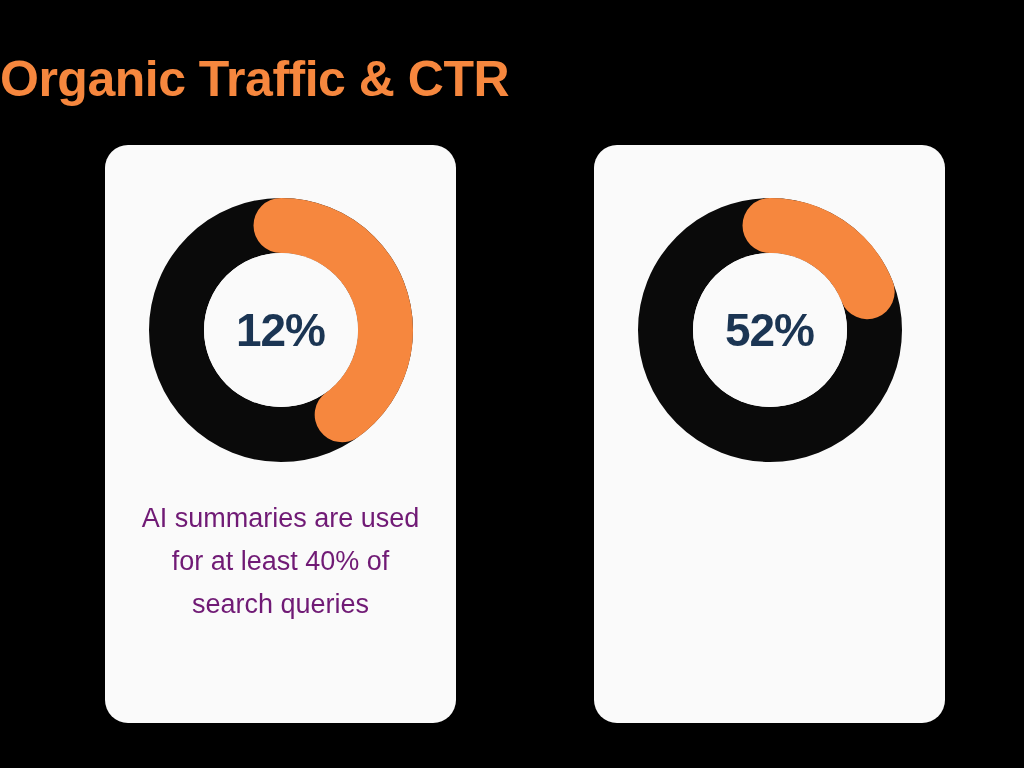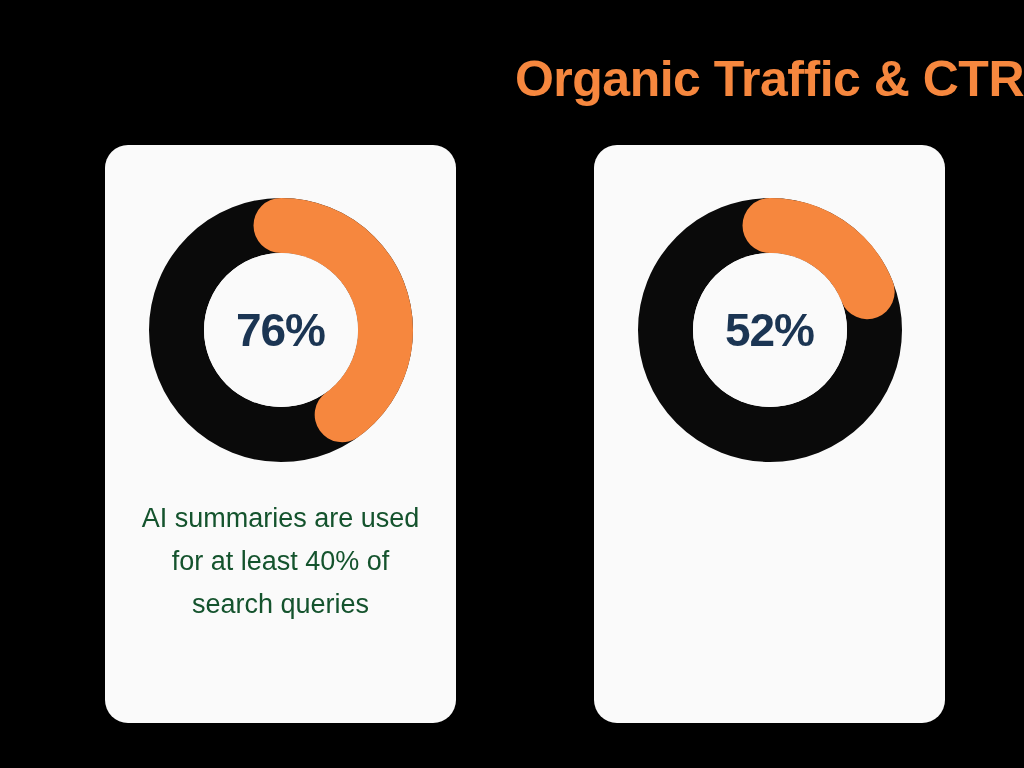--- a/index.html
+++ b/index.html
@@ -20,21 +20,21 @@
     position: absolute;
     inset: 0;
     background: #000000;
   }
 
   .slide-title {
     position: absolute;
     top: 52px;
     left: 0;
     width: 1024px;
-    text-align: right;
+    text-align: left;
     font-size: 50px;
     font-weight: bold;
     letter-spacing: -0.5px;
     color: #F6873E;
     line-height: 1.1;
     white-space: nowrap;
   }
 
   .cards {
     position: absolute;
@@ -86,21 +86,21 @@
     letter-spacing: -1px;
     line-height: 1;
   }
 
   .caption {
     margin-top: 35px;
     width: 290px;
     text-align: center;
     font-size: 27px;
     line-height: 1.6;
-    color: #14532d;
+    color: #701a75;
     font-weight: 400;
   }
 </style>
 </head>
 <body>
 
 <div class="slide">
 
   <div class="slide-title">Organic Traffic &amp; CTR</div>
 
@@ -110,21 +110,21 @@
       <div class="donut-wrap">
         <svg class="donut-svg" viewBox="0 0 264 264">
 
           <circle cx="132" cy="132" r="104.5" fill="none" stroke="#0A0A0A" stroke-width="55"></circle>
 
           <circle cx="132" cy="132" r="104.5" fill="none" stroke="#F6873E" stroke-width="55" stroke-linecap="round" stroke-dasharray="262.64 393.96" stroke-dashoffset="0" transform="rotate(-90 132 132)"></circle>
 
           <circle cx="132" cy="132" r="77" fill="#FAFAFA"></circle>
         </svg>
         <div class="donut-center">
-          <span class="donut-value">76%</span>
+          <span class="donut-value">12%</span>
         </div>
       </div>
       <div class="caption">AI summaries are used for at least 40% of search queries</div>
     </div>
 
     <div class="stat-card">
       <div class="donut-wrap">
         <svg class="donut-svg" viewBox="0 0 264 264">
           <circle cx="132" cy="132" r="104.5" fill="none" stroke="#0A0A0A" stroke-width="55"></circle>
 

